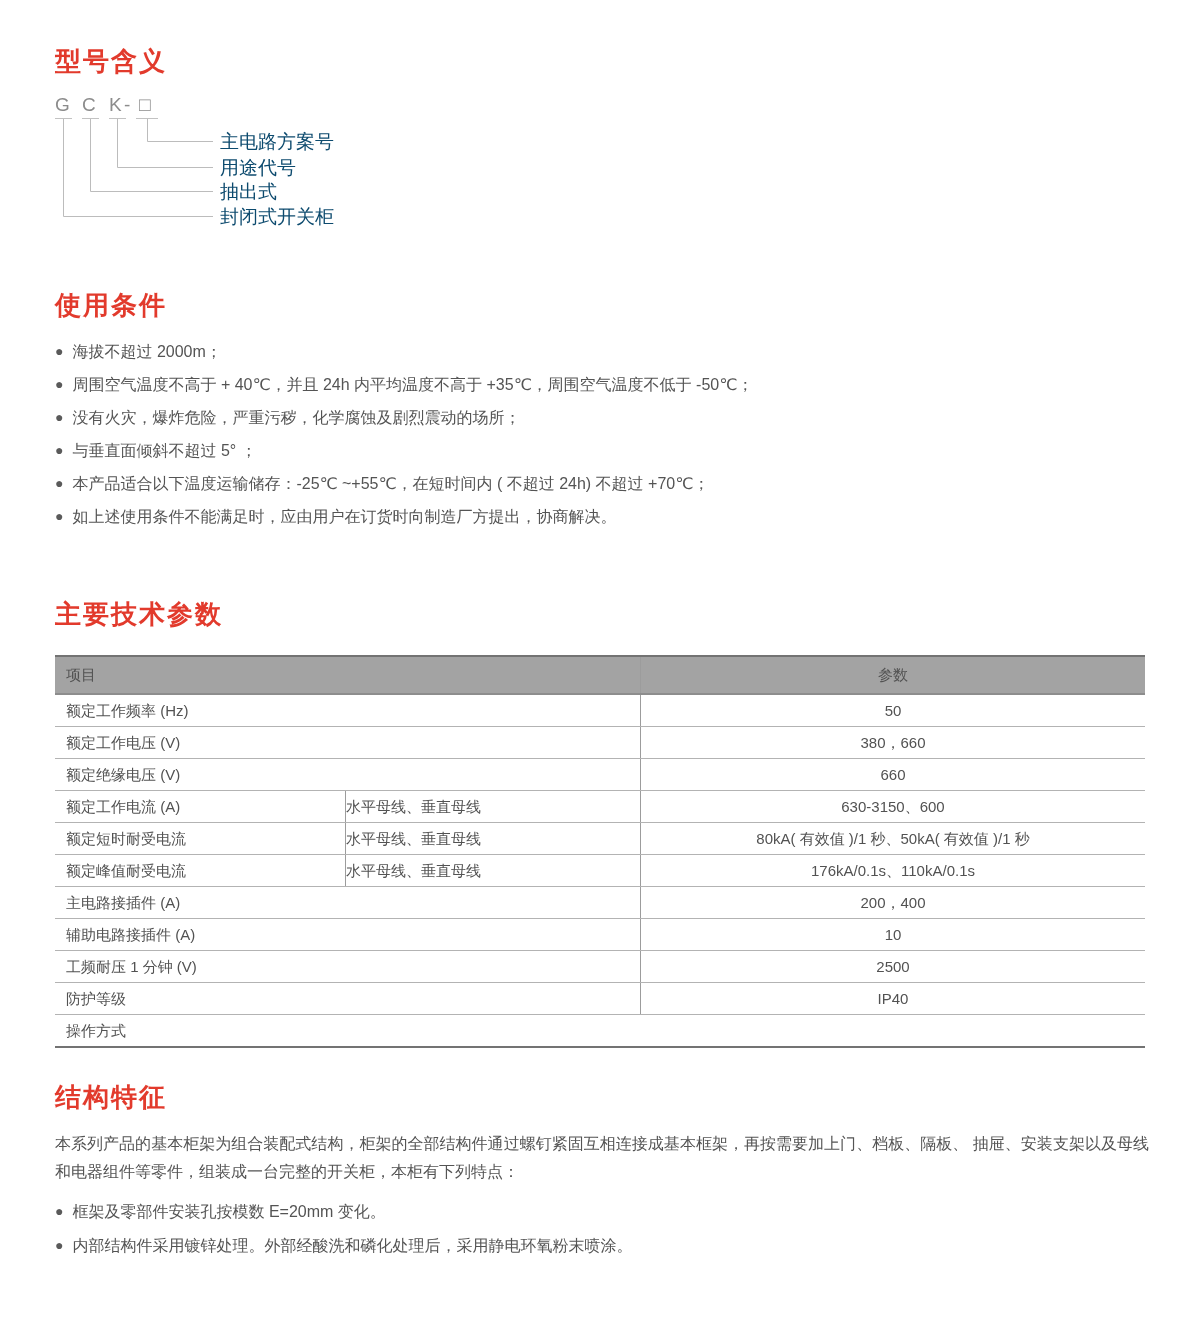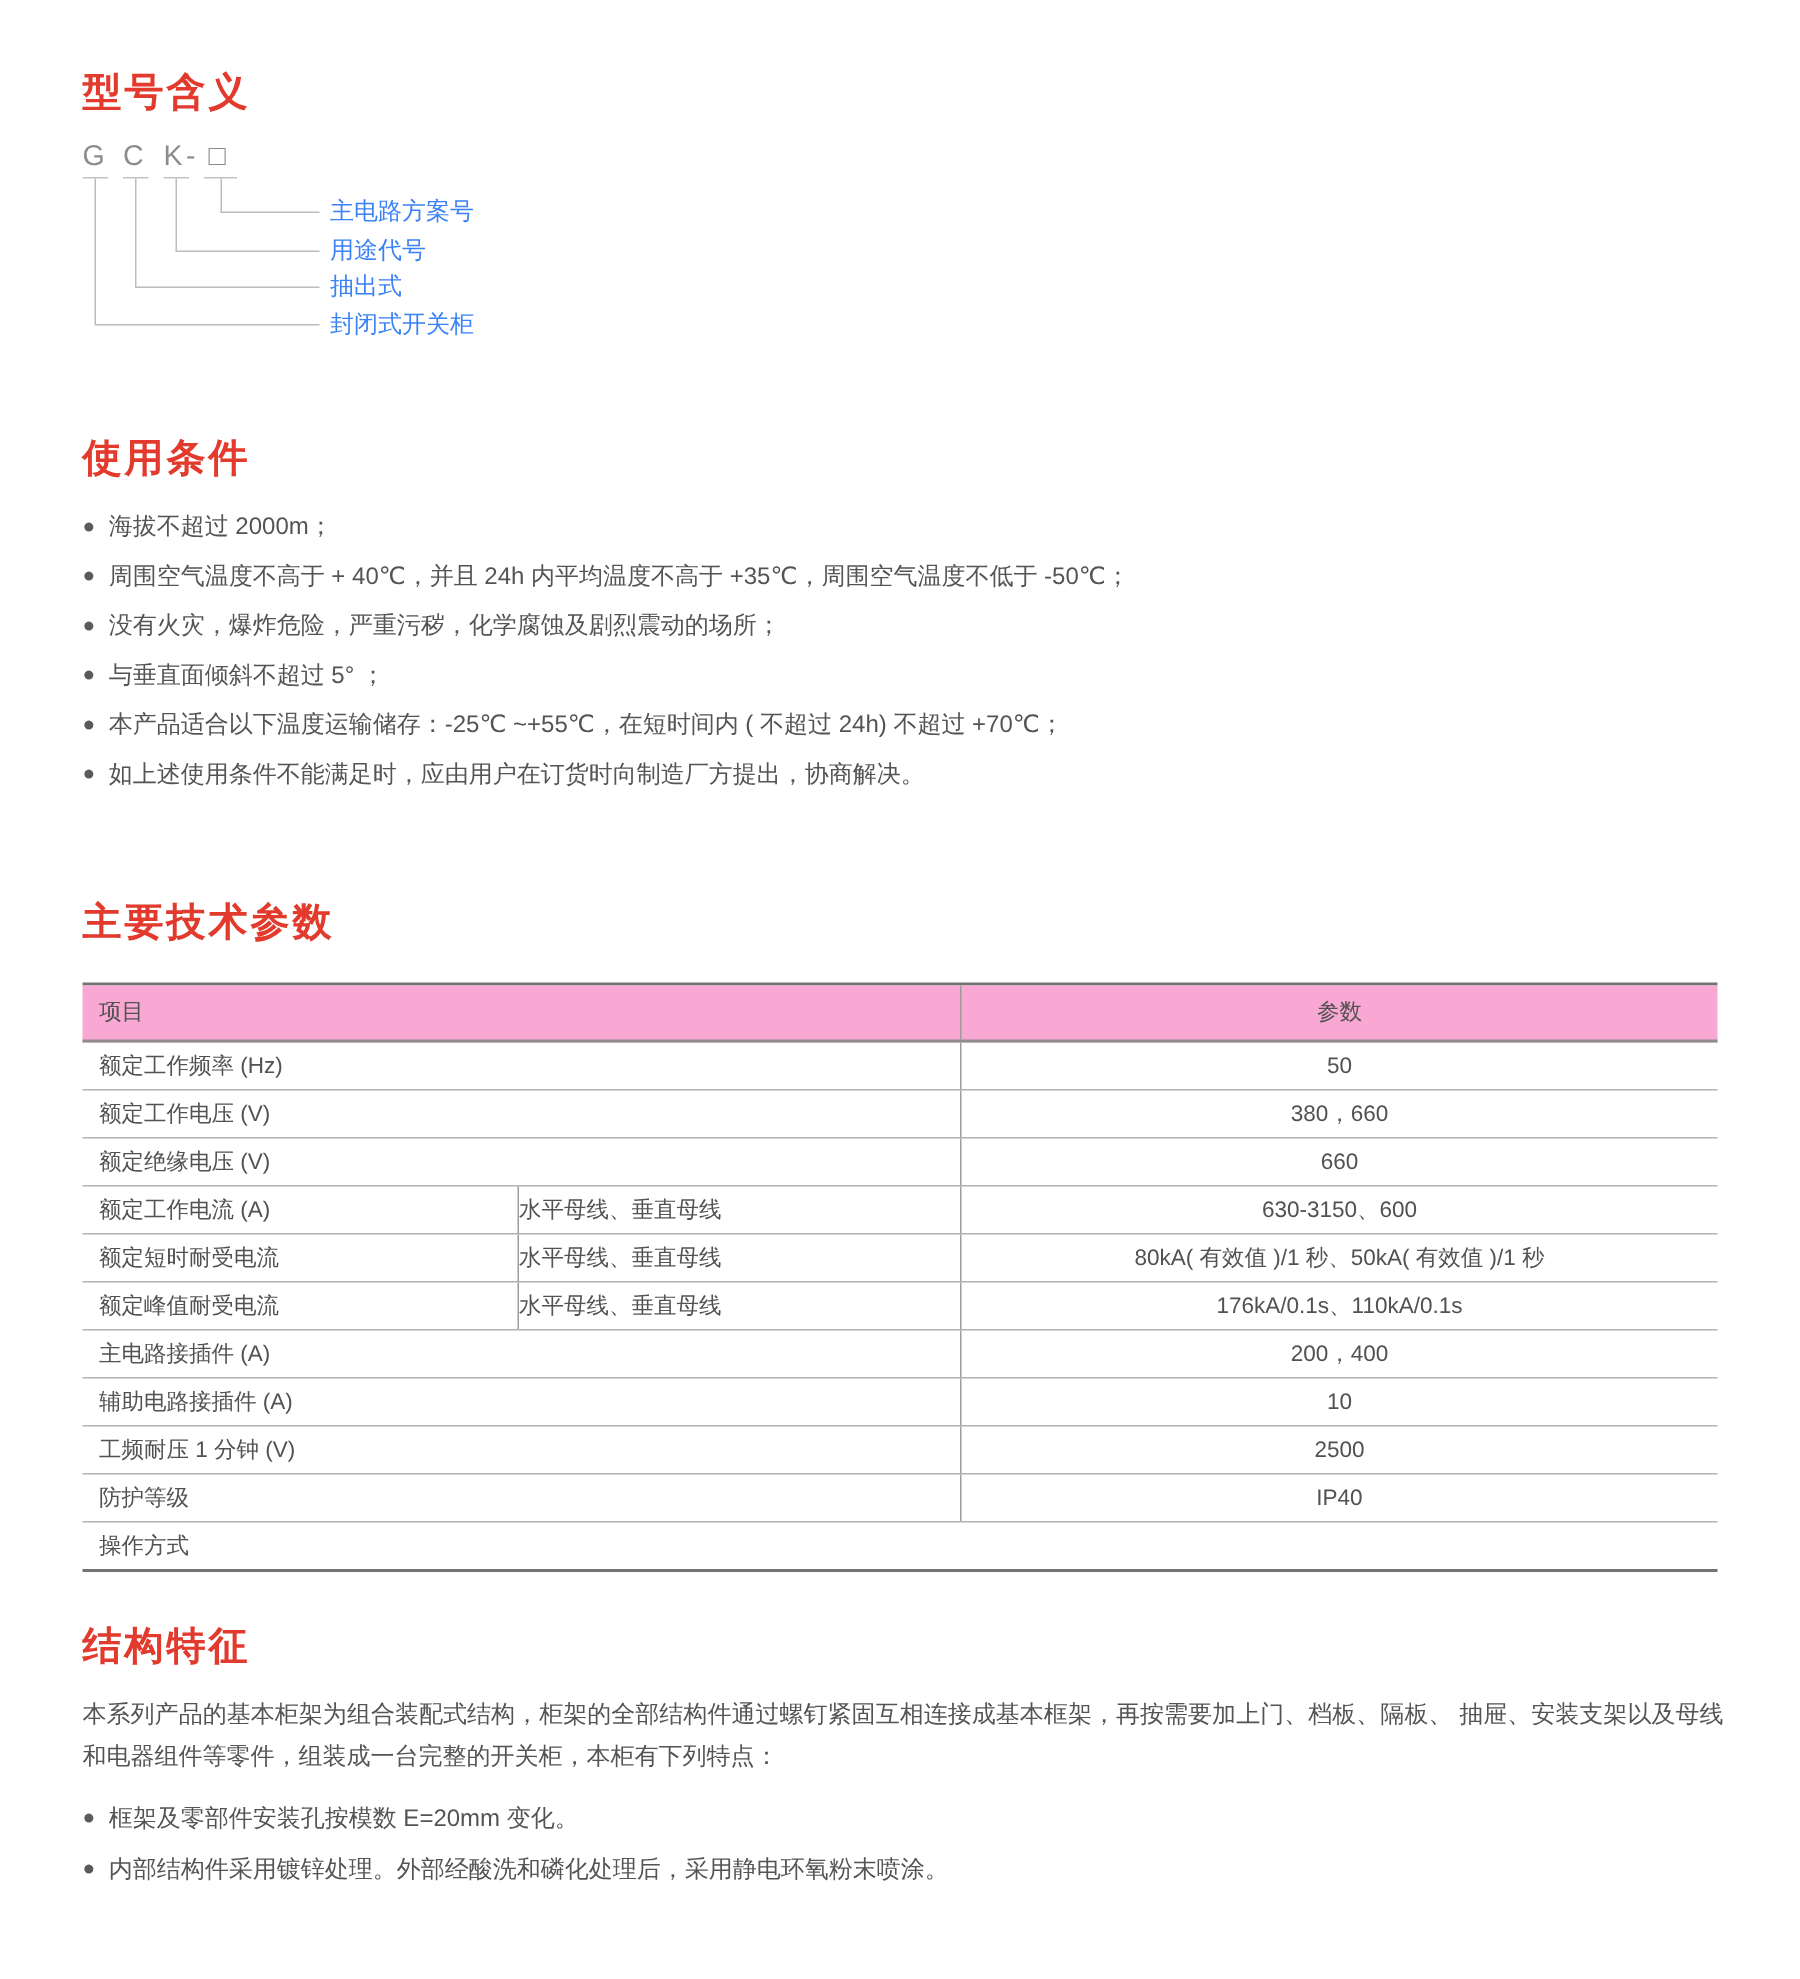--- a/index.html
+++ b/index.html
@@ -22,41 +22,41 @@
   #h-struct { top:1080px; }
 
   
   .diagram { position:absolute; left:55px; top:93px; width:430px; height:150px; }
   .code-letter {
     position:absolute; top:0; font-size:19px; line-height:24px;
     color:#8c8c8c; letter-spacing:0;
   }
   .diagram svg { position:absolute; left:0; top:0; }
   .diagram-label {
-    position:absolute; left:165px; font-size:16px; line-height:20px;
-    color:#3b82f6; white-space:nowrap;
+    position:absolute; left:165px; font-size:19px; line-height:20px;
+    color:#0c4a6e; white-space:nowrap;
   }
 
   
   .bullet-list { position:absolute; left:55px; list-style:none; }
   #usage-list { top:335px; width:1110px; }
   #usage-list li { height:33px; line-height:33px; }
   .bullet-list li { font-size:16px; color:#545454; white-space:nowrap; }
   .dot { color:#5a5a5a; font-size:14px; margin-right:9px; position:relative; top:-1px; }
 
   
   .param-table {
     position:absolute; left:55px; top:655px; width:1090px;
     border-top:2px solid #737373; border-bottom:2px solid #737373;
     font-size:15px; color:#525252;
   }
   .t-row { display:grid; grid-template-columns:290px 295px 505px; border-bottom:1px solid #b3b3b3; }
   .t-row:last-child { border-bottom:none; }
   .t-head {
-    background:#f9a8d4; border-bottom:2px solid #8d8d8d;
+    background:#a3a3a3; border-bottom:2px solid #8d8d8d;
   }
   .t-head .cell { height:36px; line-height:36px; }
   .cell { height:31px; line-height:31px; white-space:nowrap; overflow:hidden; }
   .cell-item { padding-left:11px; text-align:left; }
   .span2 { grid-column:1 / 3; }
   .cell-sub { padding-left:0; border-left:1px solid #9c9c9c; }
   .cell-value { text-align:center; border-left:1px solid #9c9c9c; }
 
   
   .struct-intro {

